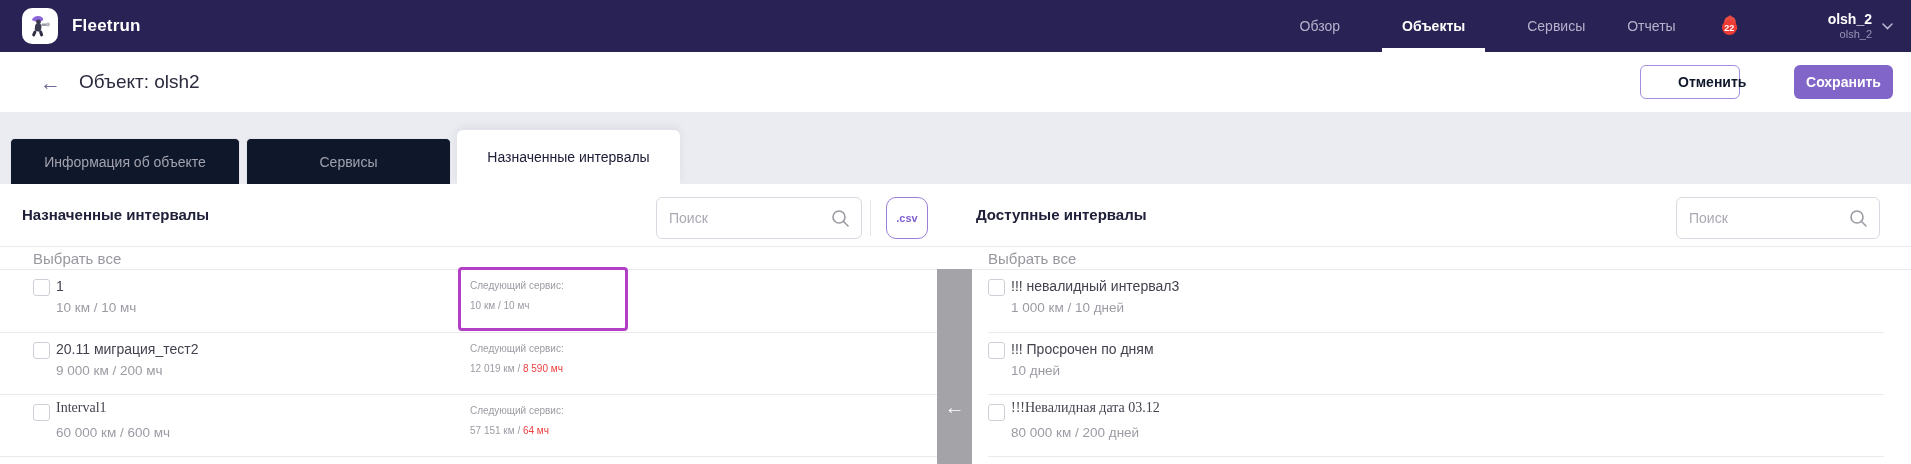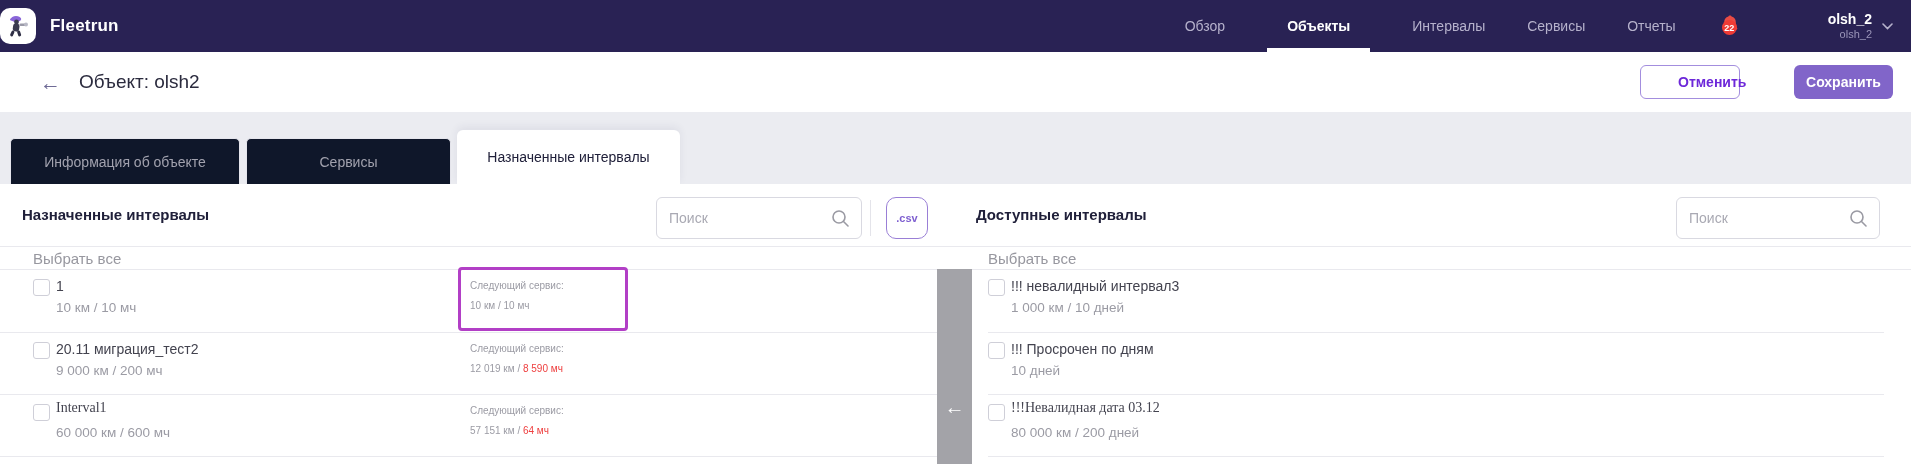--- a/index.html
+++ b/index.html
@@ -1,21 +1,21 @@
 <!DOCTYPE html>
 <html><head>
 <meta charset="utf-8">
 <style>
   * { margin:0; padding:0; box-sizing:border-box; }
   html,body { width:1911px; height:464px; overflow:hidden; background:#fff;
               font-family:"Liberation Sans", sans-serif; }
 
   
   .topbar { height:52px; background:#292254; display:flex; align-items:center;
-            padding:0 18px 0 0; position:relative; }
+            padding:0 18px 0 22px; position:relative; }
   .logo { width:36px; height:36px; background:#fff; border-radius:10px;
           display:flex; align-items:center; justify-content:center; flex:none; }
   .brand { color:#fff; font-size:17px; font-weight:700; margin-left:14px; letter-spacing:.2px; }
   .mainnav { margin-left:auto; display:flex; height:52px; gap:42px;
              font-size:14px; color:#b6b2cc; align-items:stretch; }
   .nav-item { display:flex; align-items:center; cursor:pointer; white-space:nowrap; }
   .nav-item.active { color:#fff; font-weight:700; padding:4px 20px 0 20px;
                      border-bottom:4px solid #fff; }
   .bell-wrap { margin-left:44px; position:relative; width:22px; height:26px;
                align-self:center; cursor:pointer; flex:none; }
@@ -27,21 +27,21 @@
   .user-sub  { color:#9a95b8; font-size:11px; }
   .chev { margin-left:10px; display:flex; align-items:center; cursor:pointer; }
 
   
   .subheader { height:60px; background:#fff; display:flex; align-items:center;
                padding-left:40px; position:relative; }
   .back { color:#6f6b96; font-size:21px; cursor:pointer; line-height:1; }
   .page-title { font-size:19px; color:#2b2b3e; font-weight:500; margin-left:18px; }
   .btn { position:absolute; top:13px; height:34px; border-radius:6px; font-size:14px;
          font-weight:600; font-family:inherit; cursor:pointer; }
-  .btn-cancel { right:171px; width:100px; background:#fff; border:1px solid #a38ede; color:#6d28d9;padding-left:37px; }
+  .btn-cancel { right:171px; width:100px; background:#fff; border:1px solid #a38ede; color:#0f172a;padding-left:37px; }
   .btn-save   { right:18px;  width:99px; background:#8165c9; border:none; color:#fff; }
 
   
   .tabstrip { height:72px; background:#ebecf1; display:flex; align-items:flex-end;
               padding-left:10px; gap:6px; }
   .tab { height:46px; background:#0f172a; border:1px solid #e5e5ec; border-bottom:none;
          border-radius:5px 5px 0 0; color:#a2a2ae; font-size:14px; cursor:pointer;
          display:flex; align-items:center; justify-content:center; white-space:nowrap; }
   .tab.active { height:54px; background:#fff; color:#20203a; font-weight:500; border:none;
                 border-radius:6px 6px 0 0; box-shadow:0 -3px 8px rgba(40,40,80,.07); }
@@ -116,21 +116,20 @@
       <rect x="12.5" y="17.5" width="3" height="6" rx="1.4" fill="#2e2e44" transform="rotate(-18 14 20)"></rect>
       <rect x="14.5" y="10.5" width="6.5" height="2.4" rx="1.2" fill="#9a9aa8"></rect>
       <circle cx="21" cy="11.6" r="2" fill="#b9b9c6"></circle>
     </svg>
   </div>
   <div class="brand">Fleetrun</div>
 
   <nav class="mainnav">
     <span class="nav-item">Обзор</span>
     <span class="nav-item active">Объекты</span>
-    <span class="nav-item">Интервалы</span>
     <span class="nav-item">Сервисы</span>
     <span class="nav-item">Отчеты</span>
   </nav>
 
   <div class="bell-wrap">
     <svg width="20" height="22" viewBox="0 0 18 17">
       <path d="M9 0.8c.7 0 1.3.4 1.5 1 2.3.6 3.7 2.5 3.7 4.9v3.4l1.3 2.3c.3.5-.1 1-.6 1H3.1c-.5 0-.9-.5-.6-1l1.3-2.3V6.7c0-2.4 1.4-4.3 3.7-4.9.2-.6.8-1 1.5-1z" fill="#ea4b44"></path>
       <path d="M7.2 14.3a1.8 1.8 0 0 0 3.6 0z" fill="#ea4b44"></path>
     </svg>
     <span class="badge">22</span>

